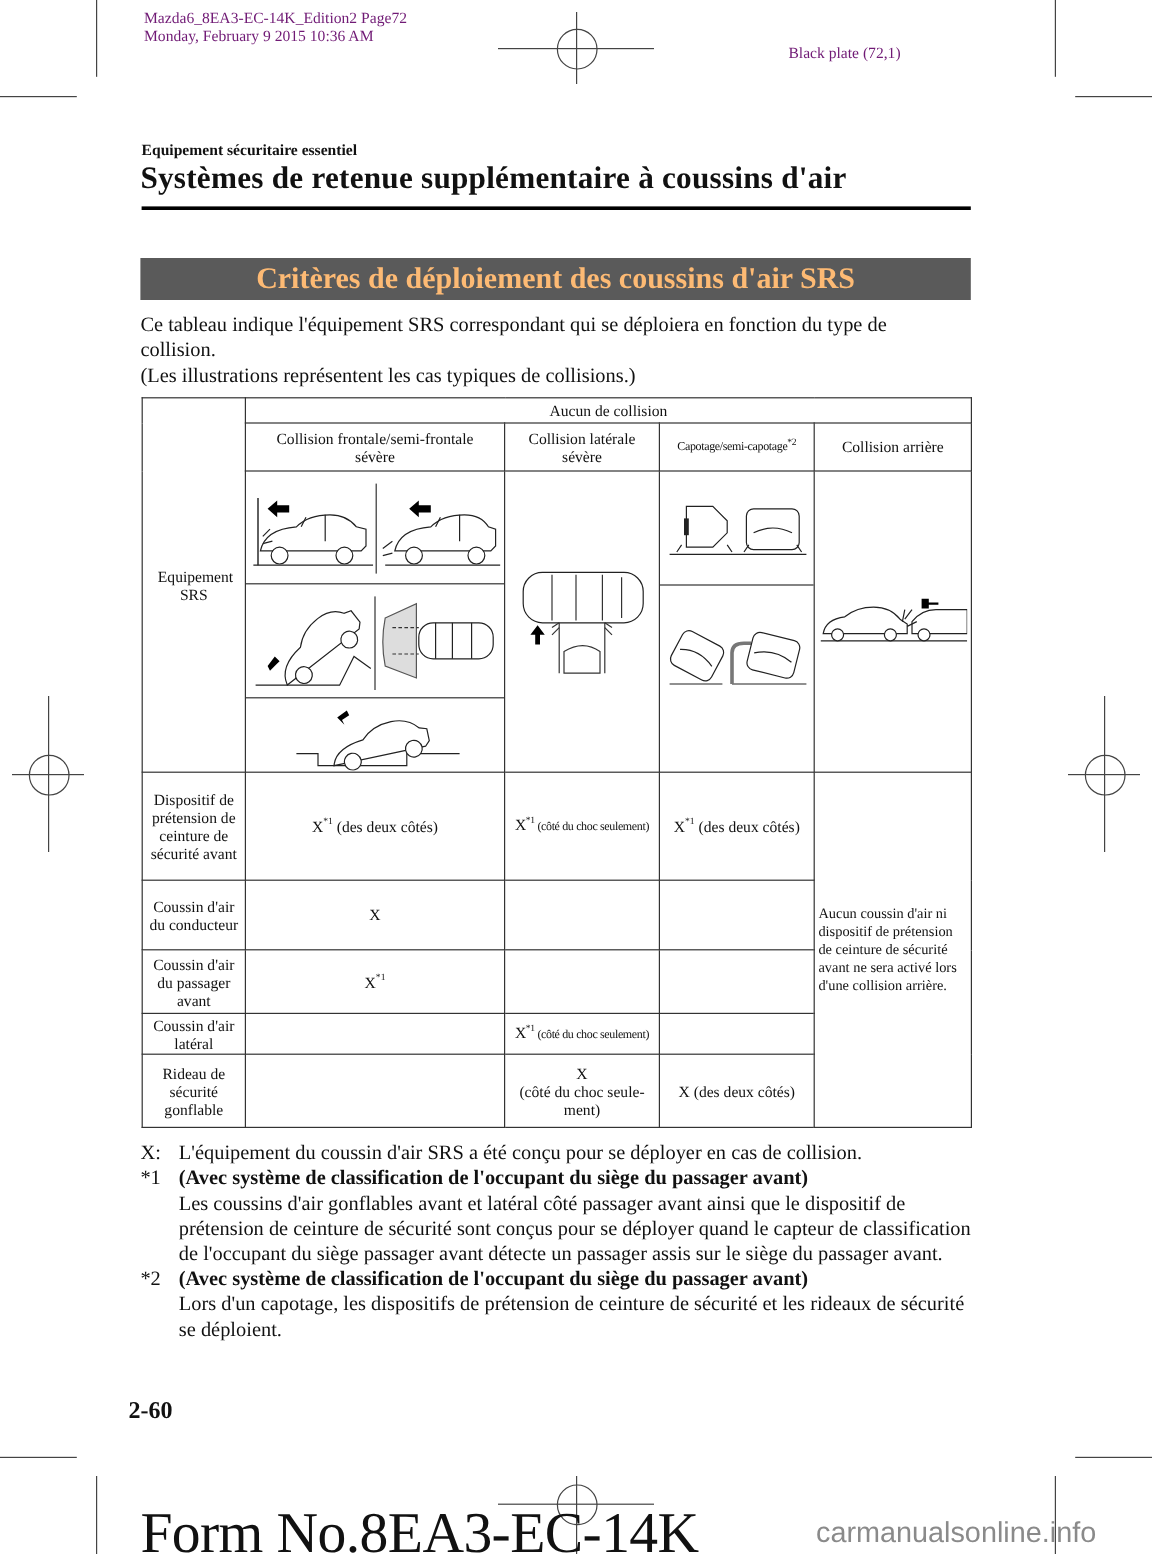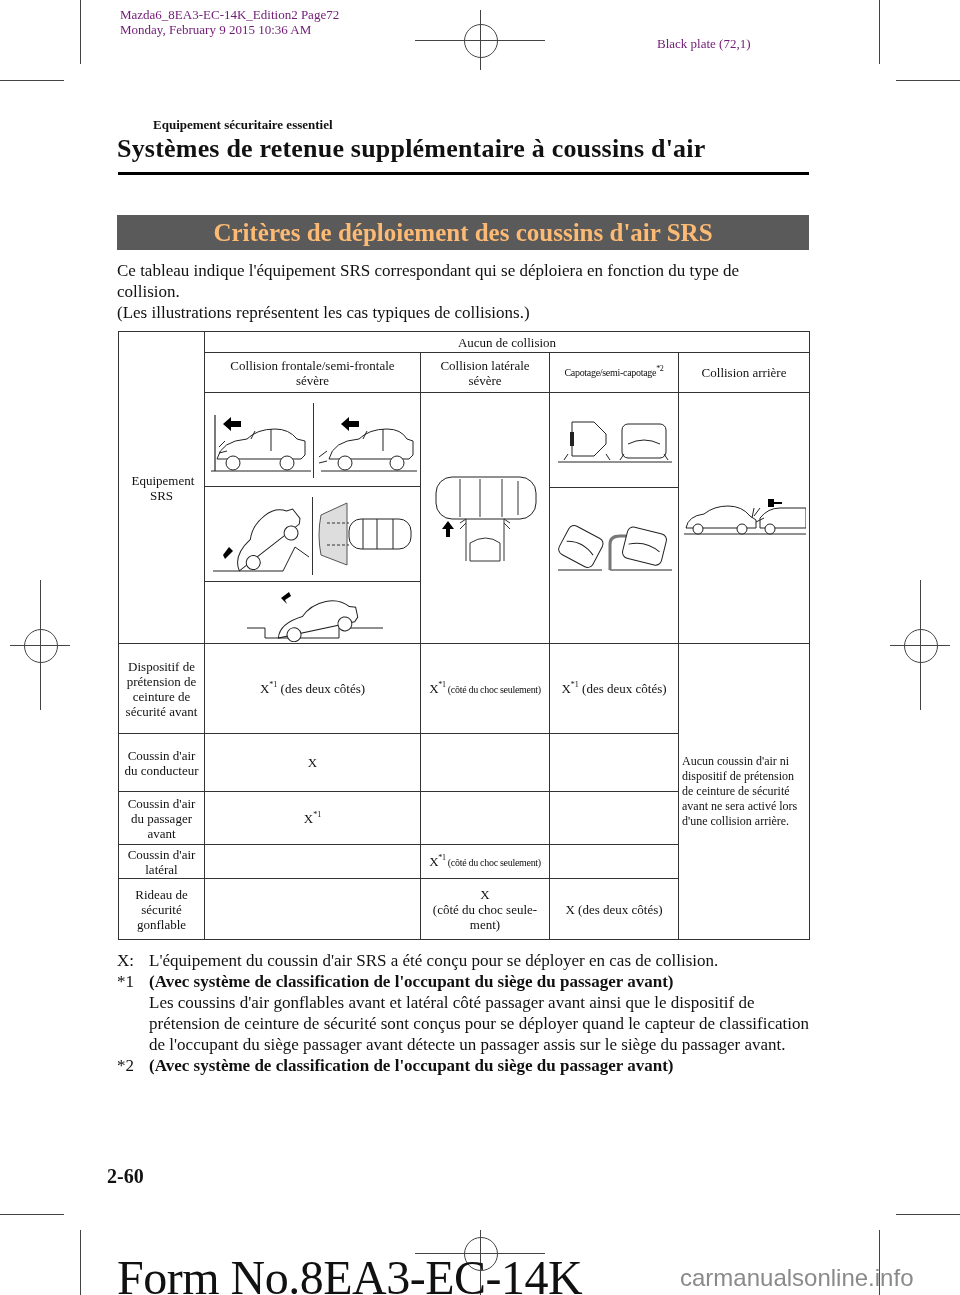--- a/index.html
+++ b/index.html
@@ -56,21 +56,21 @@
 <div class="hline" style="left:415px;top:1253px;width:130px;"></div>
 <div class="vline" style="left:480px;top:1230px;height:65px;"></div>
 <div class="crop-circle" style="left:464px;top:1237px;width:32px;height:32px;"></div>
 
 <div class="abs meta" style="left:120px;top:7px;">
   <div>Mazda6_8EA3-EC-14K_Edition2 Page72</div>
   <div>Monday, February 9 2015 10:36 AM</div>
 </div>
 <div class="abs meta" style="left:657px;top:36px;">Black plate (72,1)</div>
 
-<div class="abs section-small" style="left:118px;top:117px;margin-left:35px;">Equipement sécuritaire essentiel</div>
+<div class="abs section-small" style="left:118px;top:117px;">Equipement sécuritaire essentiel</div>
 <div class="abs section-big" style="left:117px;top:134px;">Systèmes de retenue supplémentaire à coussins d'air</div>
 <div class="rule-thick" style="left:118px;top:172px;width:691px;"></div>
 
 <div class="banner" style="left:117px;top:215px;width:692px;height:35px;line-height:35px;">
   <span>Critères de déploiement des coussins d'air SRS</span>
 </div>
 
 <div class="abs body-text" style="left:117px;top:260px;width:700px;">
   <div>Ce tableau indique l'équipement SRS correspondant qui se déploiera en fonction du type de</div>
   <div>collision.</div>
@@ -255,19 +255,20 @@
     <div class="note-key">*1</div>
     <div class="note-body" style="width:670px;">
       <b>(Avec système de classification de l'occupant du siège du passager avant)</b>
       <div>Les coussins d'air gonflables avant et latéral côté passager avant ainsi que le dispositif de prétension de ceinture de sécurité sont conçus pour se déployer quand le capteur de classification de l'occupant du siège passager avant détecte un passager assis sur le siège du passager avant.</div>
     </div>
   </div>
   <div class="note-row">
     <div class="note-key">*2</div>
     <div class="note-body" style="width:670px;">
       <b>(Avec système de classification de l'occupant du siège du passager avant)</b>
+      <div>Lors d'un capotage, les dispositifs de prétension de ceinture de sécurité et les rideaux de sécurité se déploient.</div>
     </div>
   </div>
 </div>
 
 <div class="abs page-num" style="left:107px;top:1165px;">2-60</div>
 <div class="abs form-no" style="left:117px;top:1250px;">Form No.8EA3-EC-14K</div>
 <div class="abs watermark" style="left:680px;top:1264px;">carmanualsonline.info</div>
 
 </body></html>

